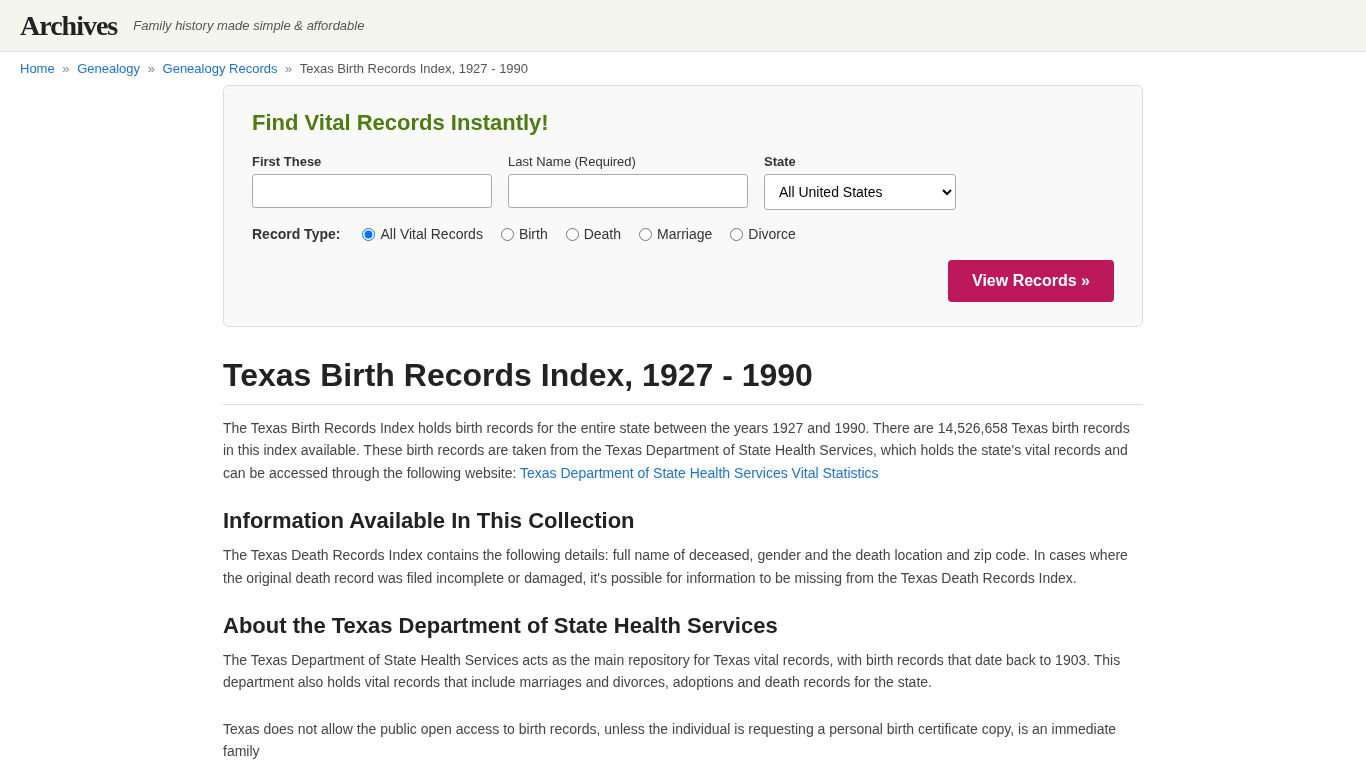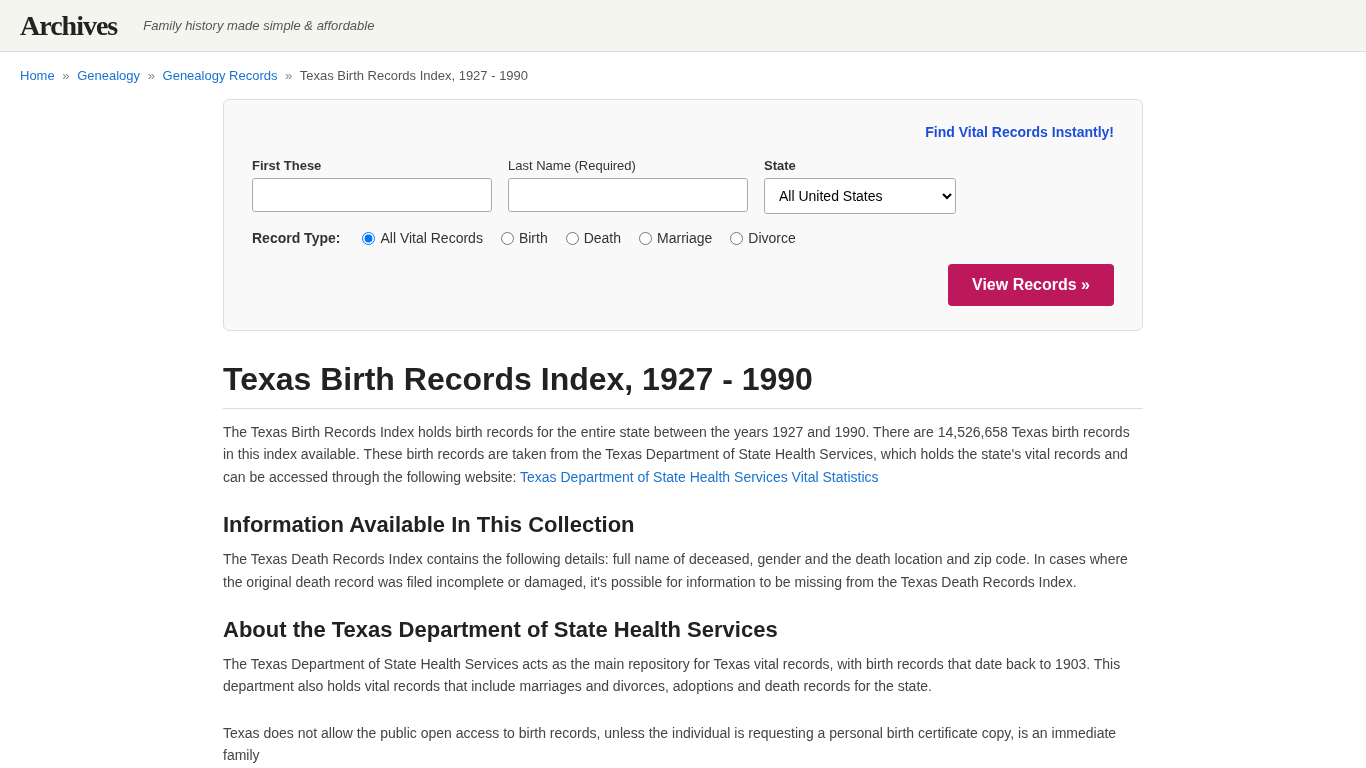--- a/index.html
+++ b/index.html
@@ -8,21 +8,21 @@
     
     .header {
       background: #f5f5f0;
       border-bottom: 1px solid #ddd;
       padding: 8px 20px;
       display: flex;
       align-items: center;
       justify-content: space-between;
       height: 52px;
     }
-    .header-left { display: flex; align-items: center; gap: 10px; }
+    .header-left { display: flex; align-items: center; }
     .logo-archives {
       font-family: Georgia, serif;
       font-size: 28px;
       font-weight: bold;
       color: #222;
       letter-spacing: -1px;
     }
     .logo-tagline {
       font-size: 13px;
       color: #555;
@@ -42,21 +42,21 @@
       border: none;
       padding: 10px 18px;
       border-radius: 4px;
       font-size: 14px;
       font-weight: bold;
       cursor: pointer;
     }
 
     
     .breadcrumb {
-      padding: 16px 20px;
+      padding: 9px 20px;
       font-size: 13px;
       color: #555;
     }
     .breadcrumb a { color: #1a73d0; text-decoration: none; }
     .breadcrumb .sep { margin: 0 4px; color: #888; }
 
     
     .main-content {
       max-width: 960px;
       margin: 0 auto;
@@ -65,25 +65,24 @@
 
     
     .search-box {
       background: #f9f9f9;
       border: 1px solid #ddd;
       border-radius: 6px;
       padding: 24px 28px;
       margin-bottom: 30px;
     }
     .search-title {
-      font-size: 14px;
-      font-weight: bold;
-      color: #1d4ed8;
+      font-size: 22px;
+      font-weight: bold;
+      color: #4d7c0f;
       margin-bottom: 18px;
-      text-align: right;
     }
     .search-fields {
       display: flex;
       gap: 16px;
       margin-bottom: 16px;
     }
     .field-group { display: flex; flex-direction: column; }
     .field-group label {
       font-size: 13px;
       font-weight: bold;

